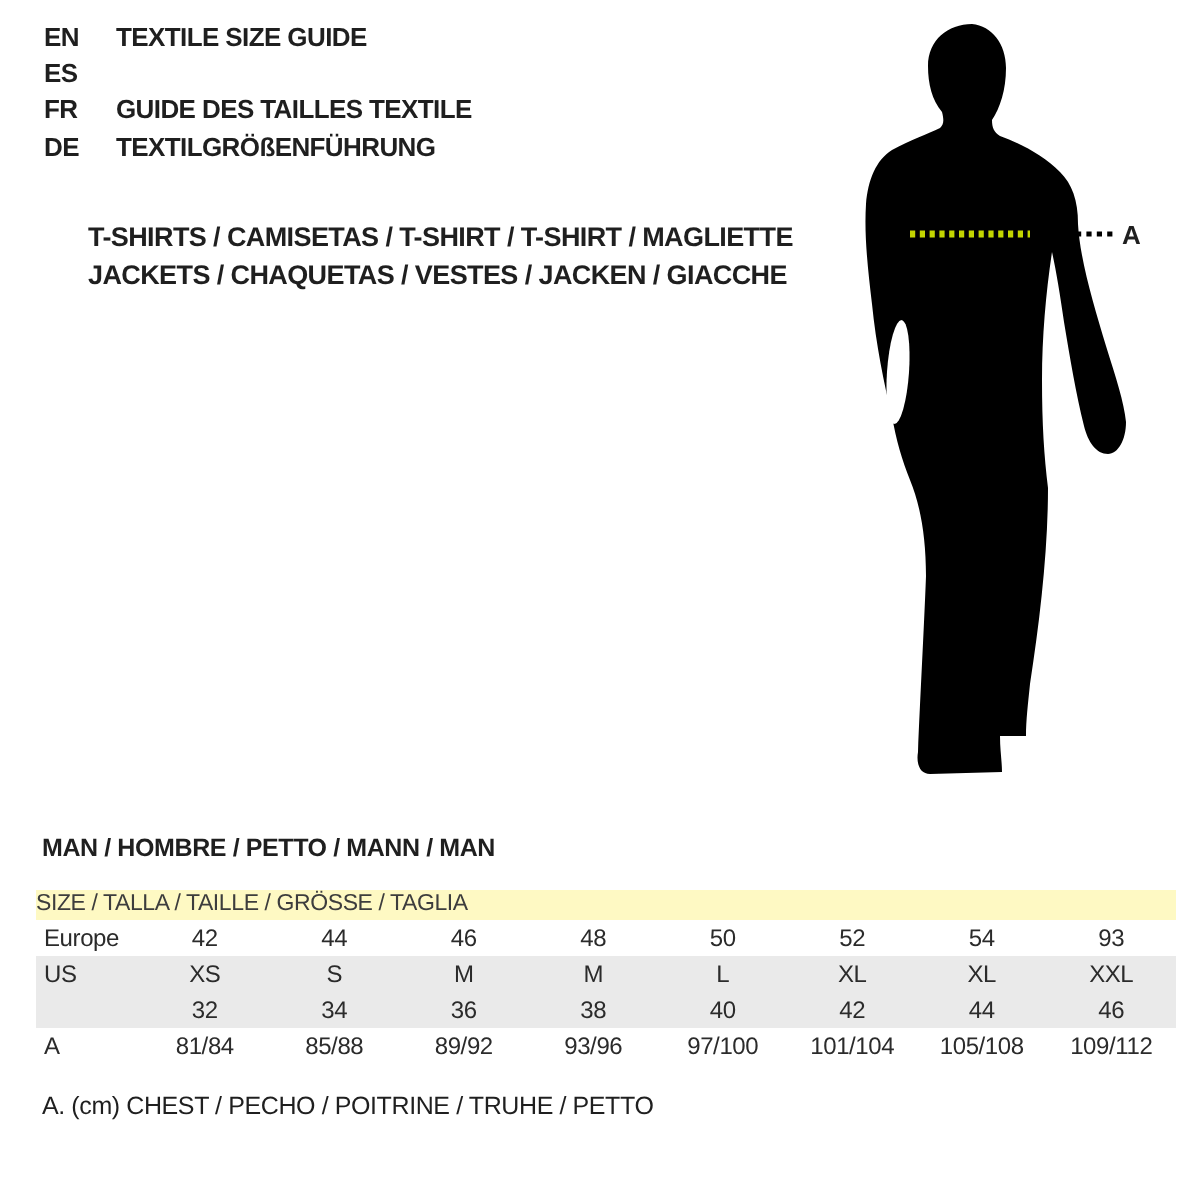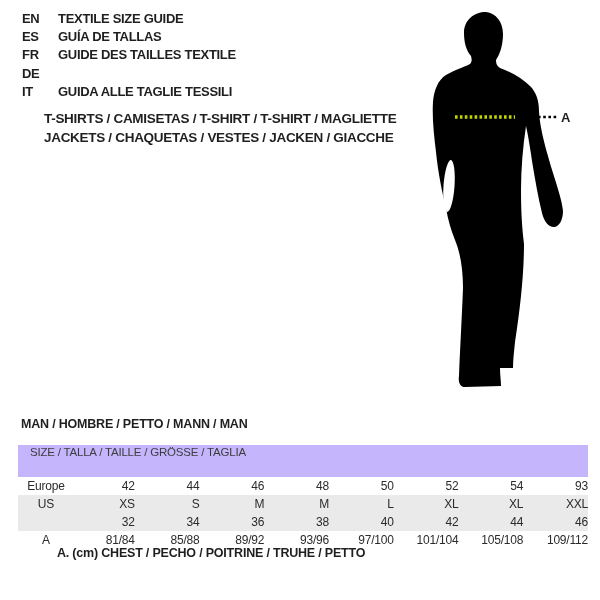--- a/index.html
+++ b/index.html
@@ -26,58 +26,54 @@
 
   
   .figure-wrap { left:408px; top:0; width:175px; height:400px; }
 
   
   .section-title { left:21px; top:417px; font-size:12.5px; font-weight:700; letter-spacing:-0.2px; }
 
   
   .size-table { left:18px; top:445px; width:570px; }
   .thead {
-    height:32px; line-height:15px; background:#c4b5fd;
-    font-size:11.5px; color:#3d3d3d; padding-left:12px;
+    height:15px; line-height:15px; background:#fef9c3;
+    font-size:11.5px; color:#3d3d3d; padding-left:0;
     letter-spacing:-0.2px;
   }
   .trow {
     display:grid; grid-template-columns:52px repeat(8, 1fr);
     height:18px; line-height:18px; font-size:12px; color:#2b2b2b;
   }
   .size-table > div:nth-child(3),
   .size-table > div:nth-child(4) { background:#eaeaea; }
-  .cell { text-align:right; letter-spacing:-0.2px; }
-  .cell.label { text-align:center; padding-left:4px; }
+  .cell { text-align:center; letter-spacing:-0.2px; }
+  .cell.label { text-align:left; padding-left:4px; }
 
   
-  .footnote { left:21px; top:546px; font-size:12.5px; font-weight:700; letter-spacing:-0.2px;margin-left:36px; }
+  .footnote { left:21px; top:546px; font-size:12.5px; font-weight:400; letter-spacing:-0.2px; }
 </style>
 </head>
 <body>
 
 <div class="abs langs">
   <div class="lang-row">
     <span class="lang-code">EN</span>
     <span class="lang-label">TEXTILE SIZE GUIDE</span>
   </div>
   <div class="lang-row">
     <span class="lang-code">ES</span>
-    <span class="lang-label">GUÍA DE TALLAS</span>
   </div>
   <div class="lang-row">
     <span class="lang-code">FR</span>
     <span class="lang-label">GUIDE DES TAILLES TEXTILE</span>
   </div>
   <div class="lang-row">
     <span class="lang-code">DE</span>
-  </div>
-  <div class="lang-row">
-    <span class="lang-code">IT</span>
-    <span class="lang-label">GUIDA ALLE TAGLIE TESSILI</span>
+    <span class="lang-label">TEXTILGRÖßENFÜHRUNG</span>
   </div>
 </div>
 
 <div class="abs cats">
   <div class="cat-line">T-SHIRTS / CAMISETAS / T-SHIRT / T-SHIRT / MAGLIETTE</div>
   <div class="cat-line">JACKETS / CHAQUETAS / VESTES / JACKEN / GIACCHE</div>
 </div>
 
 <div class="abs figure-wrap">
   <svg width="175" height="400" viewBox="0 0 175 400" xmlns="http://www.w3.org/2000/svg">

